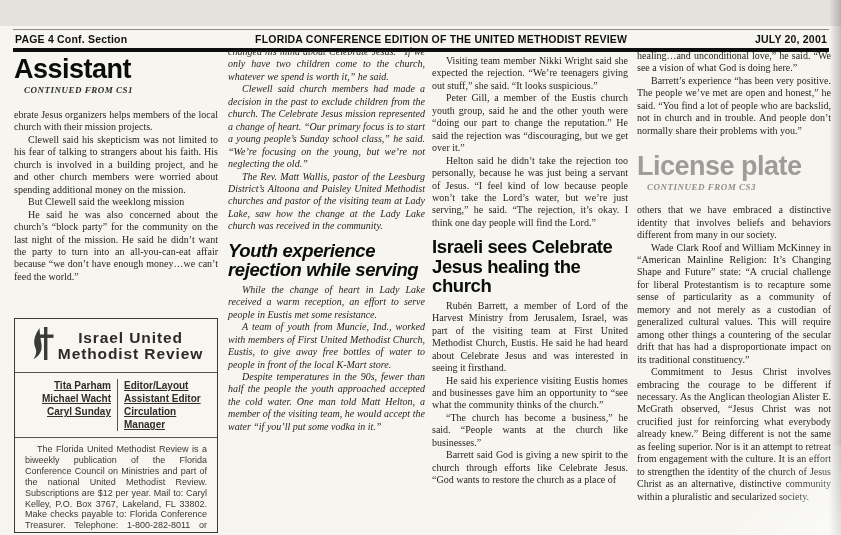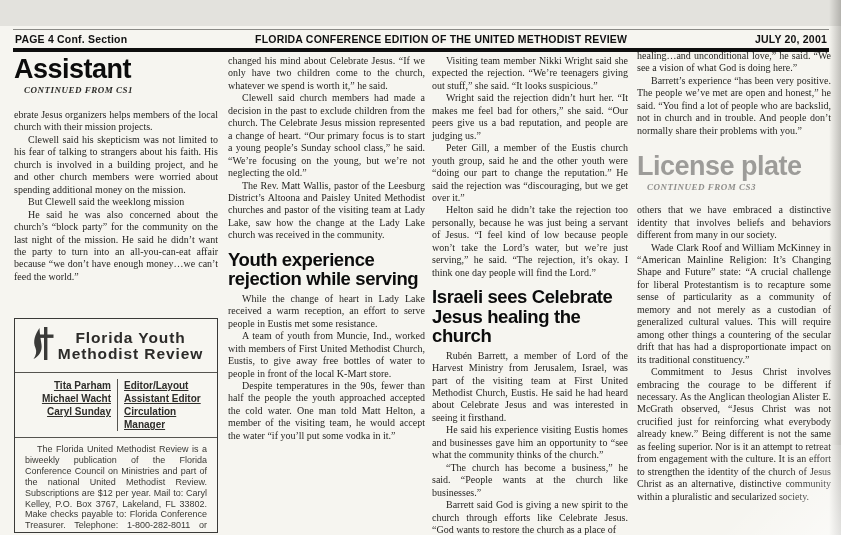--- a/index.html
+++ b/index.html
@@ -13,21 +13,21 @@
     position:absolute;left:13px;right:12px;top:29px;
     border-top:1px solid #8a8a86;border-bottom:4px solid #0e0e0e;
     display:flex;justify-content:space-between;align-items:flex-end;
     padding:3px 2px 3px 2px;
     font-family:"Liberation Sans",sans-serif;font-weight:bold;font-size:10.5px;
     letter-spacing:.2px;color:#111;gap:21px;
   }
   
   .col{position:absolute;text-align:justify;}
   #col1{left:14px;top:56px;width:204px;}
-  #col2{left:228px;top:55px;width:197px;}
+  #col2{left:228px;top:46px;width:197px;font-style:italic;}
   #col3{left:432px;top:55px;width:196px;}
   #col4{left:637px;top:50px;width:194px;}
   .col p{
     margin:0;font-size:10px;line-height:12.45px;
     hyphens:auto;-webkit-hyphens:auto;
   }
   .col p.ind{text-indent:14px;}
   h1.story{
     margin:0 0 2px 0;font-family:"Liberation Sans",sans-serif;
     font-size:27px;line-height:27px;font-weight:bold;letter-spacing:-.5px;color:#0c0c0c;
@@ -91,21 +91,21 @@
   <div id="review-box">
     <div id="review-title">
       <span>
         <svg width="26" height="36" viewBox="0 0 26 36" aria-hidden="true">
           <rect x="15" y="1" width="3.4" height="33" fill="#3a3a38"></rect>
           <rect x="9" y="8.5" width="15.5" height="3.4" fill="#3a3a38"></rect>
           <path d="M10.5,2 C6,9 3.5,15 6.5,22 C8,25.5 7,29.5 4.5,33 C10,30.5 13.5,25 12.5,18.5 C11.8,13.5 10.8,8 10.5,2 Z" fill="#3a3a38"></path>
         </svg>
       </span>
       <span class="ttl">
-        <span>Florida Youth</span><br>
+        <span>Israel United</span><br>
         <span>Methodist Review</span>
       </span>
     </div>
     <div class="box-rule"></div>
     <div class="staff-row">
       <span class="staff-name">Tita Parham</span>
       <span class="staff-role">Editor/Layout</span>
     </div>
     <div class="staff-row">
       <span class="staff-name">Michael Wacht</span>
@@ -125,21 +125,20 @@
     <p class="ind">Clewell said church members had made a decision in the past to exclude children from the church. The Celebrate Jesus mission represented a change of heart. “Our primary focus is to start a young people’s Sunday school class,” he said. “We’re focusing on the young, but we’re not neglecting the old.”</p>
     <p class="ind">The Rev. Matt Wallis, pastor of the Leesburg District’s Altoona and Paisley United Methodist churches and pastor of the visiting team at Lady Lake, saw how the change at the Lady Lake church was received in the community.</p>
     <h2 class="sub">Youth experience rejection while serving</h2>
     <p class="ind">While the change of heart in Lady Lake received a warm reception, an effort to serve people in Eustis met some resistance.</p>
     <p class="ind">A team of youth from Muncie, Ind., worked with members of First United Methodist Church, Eustis, to give away free bottles of water to people in front of the local K-Mart store.</p>
     <p class="ind">Despite temperatures in the 90s, fewer than half the people the youth approached accepted the cold water. One man told Matt Helton, a member of the visiting team, he would accept the water “if you’ll put some vodka in it.”</p>
   </div>
 
   <div id="col3" class="col">
     <p class="ind">Visiting team member Nikki Wright said she expected the rejection. “We’re teenagers giving out stuff,” she said. “It looks suspicious.”</p>
-    <p class="ind">Wright said the rejection didn’t hurt her. “It makes me feel bad for others,” she said. “Our peers give us a bad reputation, and people are judging us.”</p>
     <p class="ind">Peter Gill, a member of the Eustis church youth group, said he and the other youth were “doing our part to change the reputation.” He said the rejection was “discouraging, but we get over it.”</p>
     <p class="ind">Helton said he didn’t take the rejection too personally, because he was just being a servant of Jesus. “I feel kind of low because people won’t take the Lord’s water, but we’re just serving,” he said. “The rejection, it’s okay. I think one day people will find the Lord.”</p>
     <h2 class="sub">Israeli sees Celebrate Jesus healing the church</h2>
     <p class="ind">Rubén Barrett, a member of Lord of the Harvest Ministry from Jerusalem, Israel, was part of the visiting team at First United Methodist Church, Eustis. He said he had heard about Celebrate Jesus and was interested in seeing it firsthand.</p>
     <p class="ind">He said his experience visiting Eustis homes and businesses gave him an opportunity to “see what the community thinks of the church.”</p>
     <p class="ind">“The church has become a business,” he said. “People wants at the church like businesses.”</p>
     <p class="ind">Barrett said God is giving a new spirit to the church through efforts like Celebrate Jesus. “God wants to restore the church as a place of</p>
   </div>
 
   <div id="col4" class="col">

